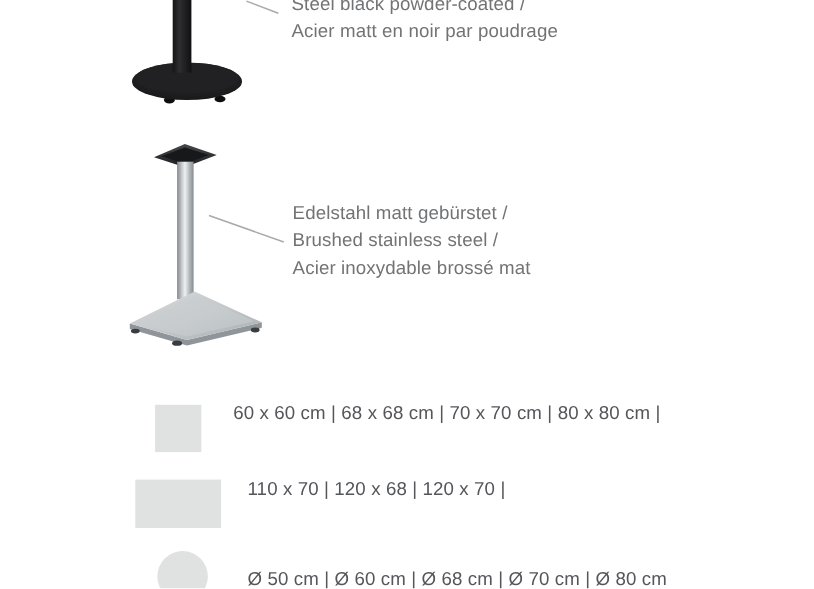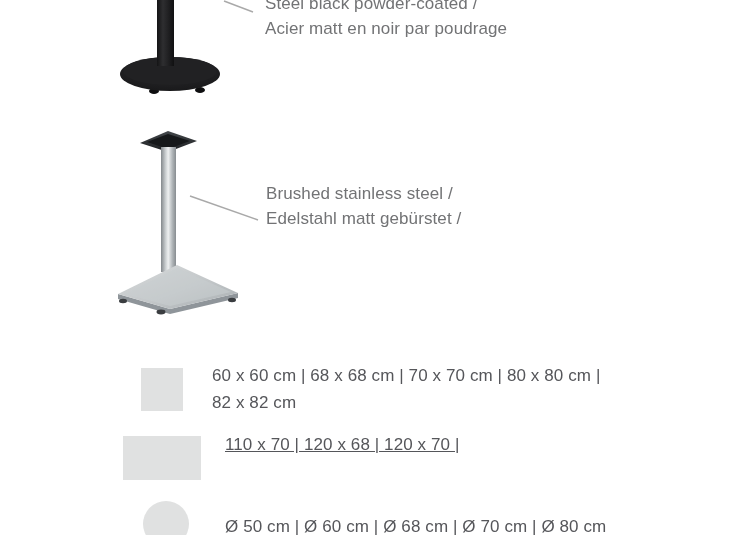--- a/index.html
+++ b/index.html
@@ -98,32 +98,32 @@
     <polygon points="87,148 141,172 80,186 35,174" fill="#c9cdcf" opacity="0.55"></polygon>
 
     <ellipse cx="33" cy="181" rx="4" ry="2.2" fill="#3a3d40"></ellipse>
     <ellipse cx="71" cy="192" rx="4.5" ry="2.4" fill="#3a3d40"></ellipse>
     <ellipse cx="142" cy="180" rx="4" ry="2.2" fill="#3a3d40"></ellipse>
 
     <line x1="100" y1="76" x2="168" y2="100" stroke="#a9a9a9" stroke-width="1.4"></line>
   </svg>
 
   <div class="abs desc-block" style="left:266px; top:181px;">
+    <div>Edelstahl matt gebürstet /</div>
     <div>Brushed stainless steel /</div>
-    <div>Edelstahl matt gebürstet /</div>
+    <div>Acier inoxydable brossé mat</div>
   </div>
 
   <div class="shape-icon shape-square"></div>
   <div class="abs size-text" style="left:212px; top:362px;">
     <div>60 x 60 cm | 68 x 68 cm | 70 x 70 cm | 80 x 80 cm |</div>
-    <div>82 x 82 cm</div>
   </div>
 
   <div class="shape-icon shape-rect"></div>
-  <div class="abs size-text" style="left:225px; top:431px;text-decoration:underline;">
+  <div class="abs size-text" style="left:225px; top:431px;">
     <div>110 x 70 | 120 x 68 | 120 x 70 |</div>
   </div>
 
   <div class="shape-icon shape-circle"></div>
   <div class="abs size-text" style="left:225px; top:513px;">
     <div>Ø 50 cm | Ø 60 cm | Ø 68 cm | Ø 70 cm | Ø 80 cm</div>
   </div>
 
 </div>
 

